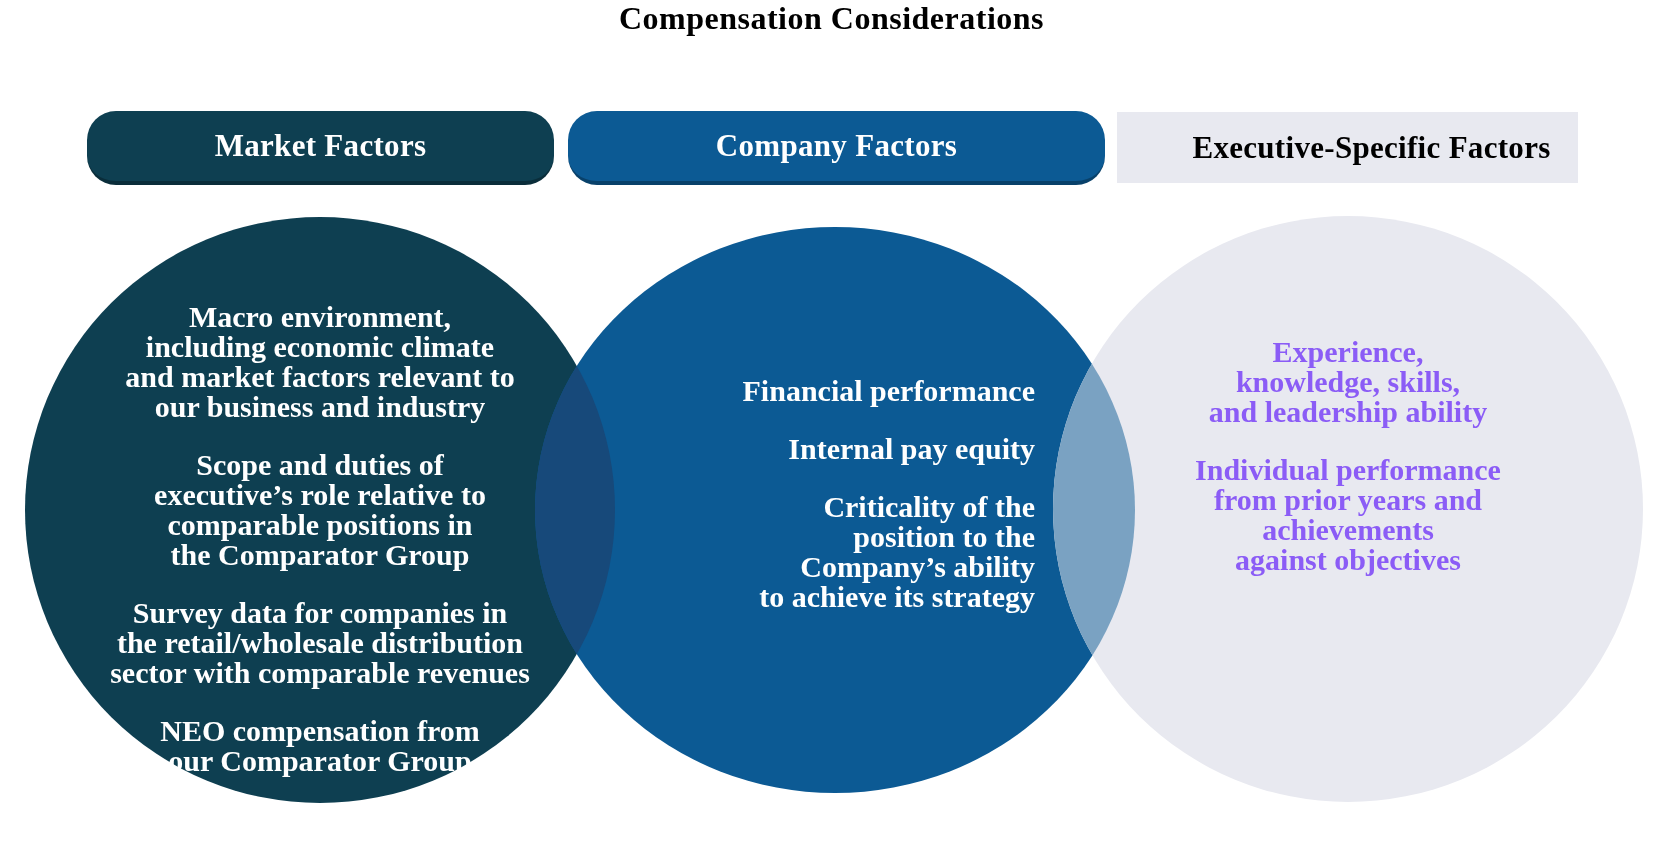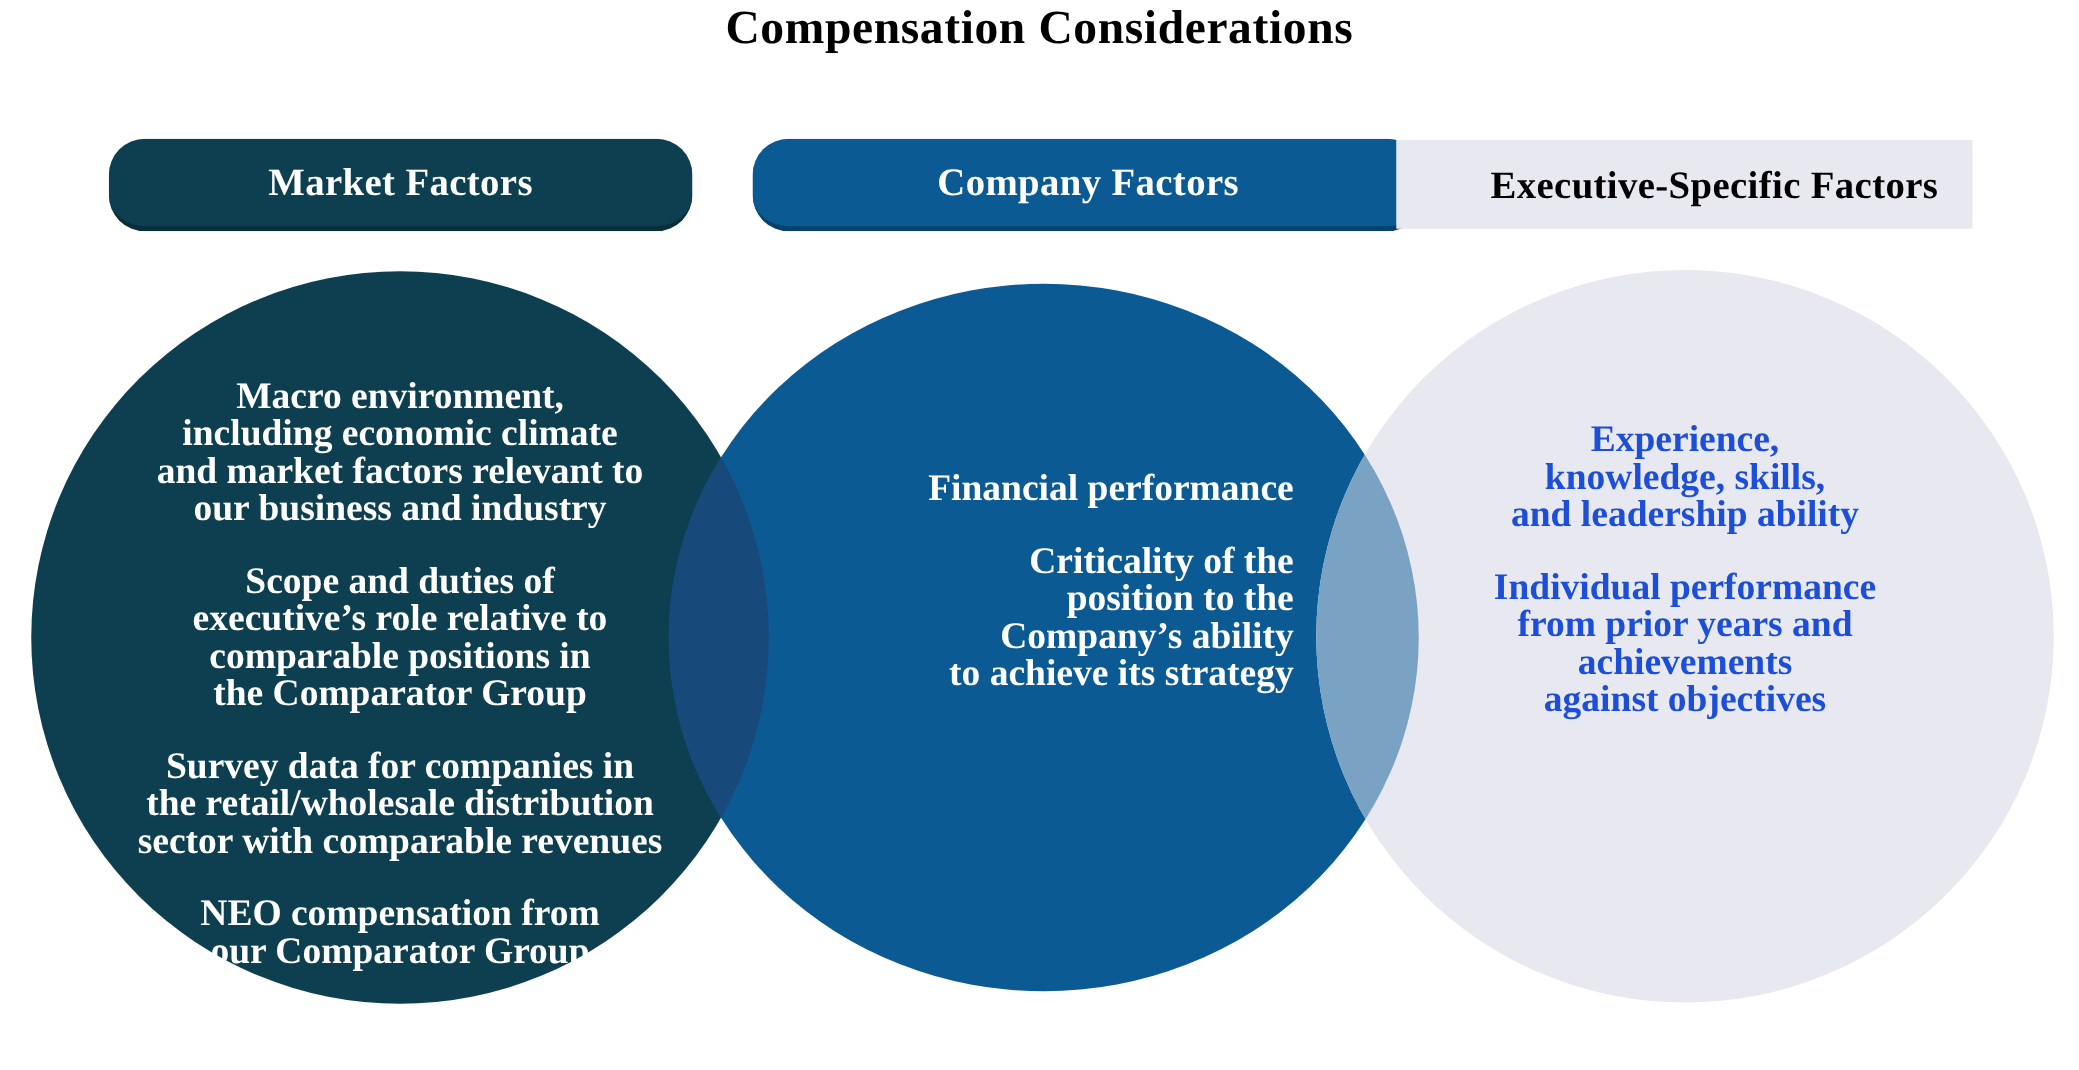--- a/index.html
+++ b/index.html
@@ -6,33 +6,33 @@
   .canvas{
     position:relative;
     width:1663px;height:856px;
     background:#ffffff;
     overflow:hidden;
     font-family:"Liberation Serif","DejaVu Serif",serif;
   }
   .title{
     position:absolute;left:0;top:0;width:1663px;margin:0;
     text-align:center;
-    font-size:38px;font-weight:bold;letter-spacing:.5px;
+    font-size:32px;font-weight:bold;letter-spacing:.5px;
     color:#000000;
   }
   .venn{position:absolute;left:0;top:0;}
   .bar{
     position:absolute;top:111px;height:74px;
     display:flex;align-items:center;justify-content:center;
     font-size:31px;font-weight:bold;letter-spacing:.3px;
     box-sizing:border-box;
   }
   .bar--shadow{border-bottom:4px solid rgba(0,0,0,0.28);border-radius:29px;}
   .bar-1{left:87px;width:467px;}
-  .bar-2{left:602px;width:537px;}
+  .bar-2{left:568px;width:537px;}
   .bar-3{left:1117px;width:461px;top:112px;height:71px;}
   .items{
     position:absolute;
     text-align:center;
     font-size:30px;font-weight:bold;
     line-height:30px;
   }
   .items .item + .item{margin-top:28px;}
   .items-1{left:70px;top:302px;width:500px;}
   .items-2{left:635px;top:376px;width:400px;}
@@ -69,21 +69,22 @@
 
   <div class="items items-1" style="color: rgb(255, 255, 255);">
       <div class="item">Macro environment,<br>including economic climate<br>and market factors relevant to<br>our business and industry</div>
       <div class="item">Scope and duties of<br>executive’s role relative to<br>comparable positions in<br>the Comparator Group</div>
       <div class="item">Survey data for companies in<br>the retail/wholesale distribution<br>sector with comparable revenues</div>
       <div class="item">NEO compensation from<br>our Comparator Group</div>
     </div>
 
   <div class="items items-2" style="color: rgb(255, 255, 255); text-align: right;">
       <div class="item">Financial performance</div>
+      <div class="item">Internal pay equity</div>
       <div class="item">Criticality of the<br>position to the<br>Company’s ability<br>to achieve its strategy</div>
     </div>
 
-  <div class="items items-3" style="color: #1d4ed8;">
+  <div class="items items-3" style="color: #8b5cf6;">
       <div class="item">Experience,<br>knowledge, skills,<br>and leadership ability</div>
       <div class="item">Individual performance<br>from prior years and<br>achievements<br>against objectives</div>
     </div>
 
 </div>
 
 </body></html>

